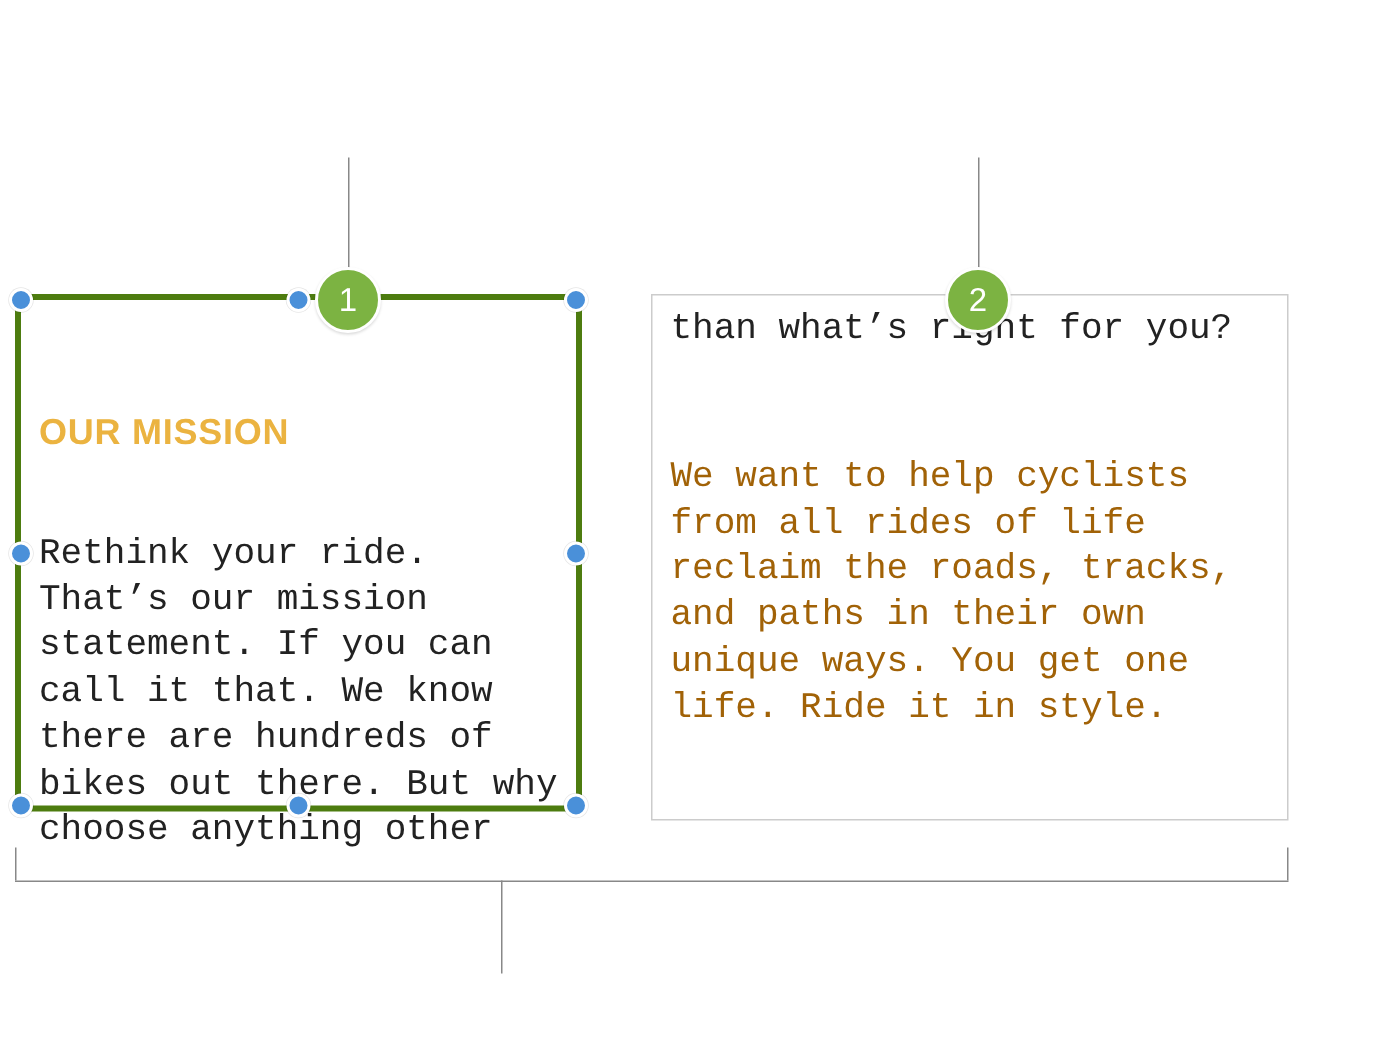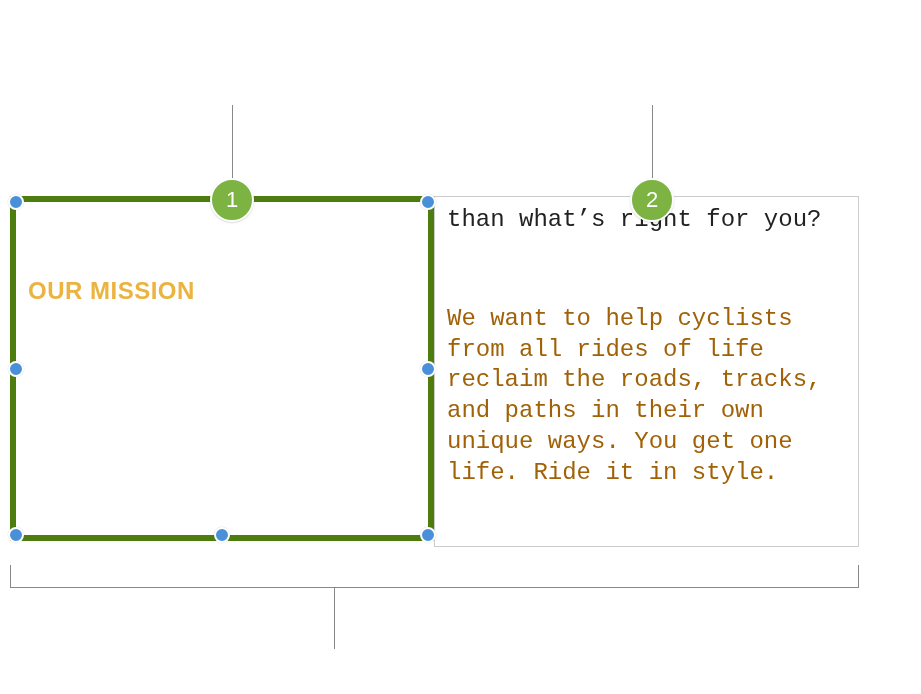--- a/index.html
+++ b/index.html
@@ -27,23 +27,23 @@
       width: 425px;
       height: 351px;
       border: 1px solid #cccccc;
       background: #ffffff;
     }
     
     .box-left {
       position: absolute;
       top: 0;
       left: 0;
-      width: 424px;
+      width: 378px;
       height: 345px;
-      border: 6px solid #4d7c0f;
+      border: 4px solid #4d7c0f;
       background: #ffffff;
     }
     
     .heading {
       position: absolute;
       top: 75px;
       left: 12px;
       font-family: Arial, Helvetica, sans-serif;
       font-weight: 700;
       font-size: 24px;
@@ -143,20 +143,21 @@
 
 <div class="canvas">
 
   <div class="box-right">
     <div class="body-right-top">than what’s right for you?</div>
     <div class="body-right-bottom">We want to help cyclists from all rides of life reclaim the roads, tracks, and paths in their own unique ways. You get one life. Ride it in style.</div>
   </div>
 
   <div class="box-left">
     <div class="heading">OUR MISSION</div>
+    <div class="body-left">Rethink your ride. That’s our mission statement. If you can call it that. We know there are hundreds of bikes out there. But why choose anything other</div>
 
     <div class="handle" style="left:0; top:0;"></div>
     <div class="handle" style="left:50%; top:0;"></div>
     <div class="handle" style="left:100%; top:0;"></div>
     <div class="handle" style="left:0; top:50%;"></div>
     <div class="handle" style="left:100%; top:50%;"></div>
     <div class="handle" style="left:0; top:100%;"></div>
     <div class="handle" style="left:50%; top:100%;"></div>
     <div class="handle" style="left:100%; top:100%;"></div>
   </div>

